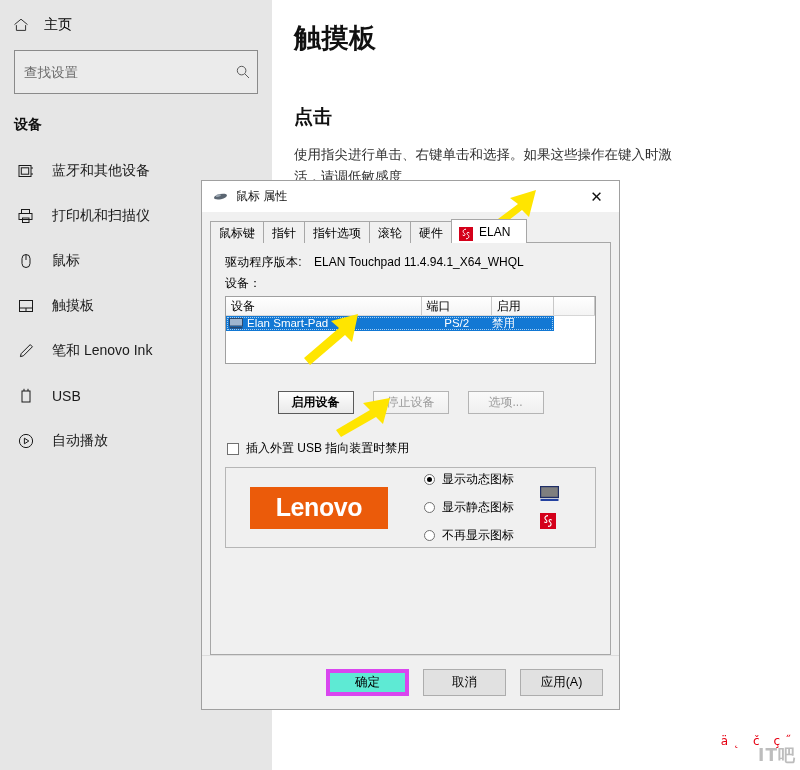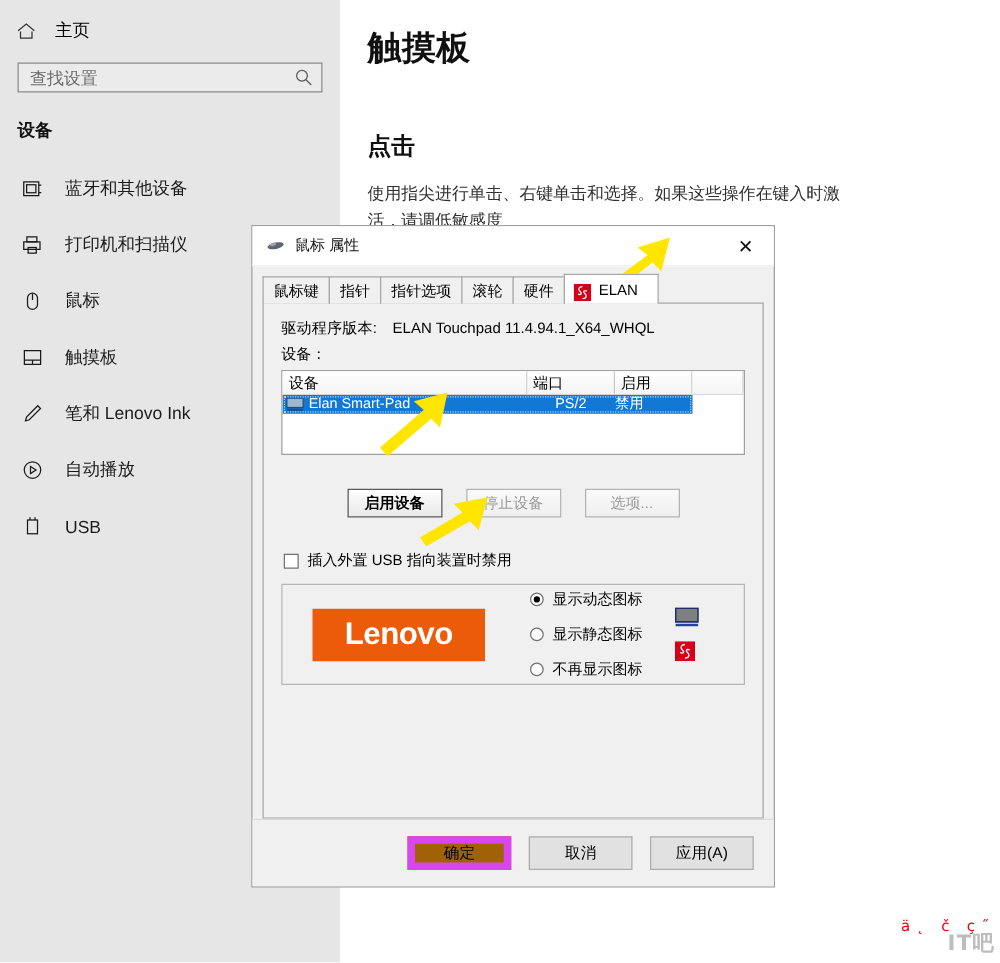--- a/index.html
+++ b/index.html
@@ -23,21 +23,21 @@
   }
   .home-row{
     display:flex;align-items:center;gap:14px;
     padding:16px 0 10px 12px;
     font-size:14px;color:#000;
   }
   .home-row .ico{width:18px;height:18px;display:flex;align-items:center;justify-content:center;}
   .search-wrap{padding:6px 14px 0 14px;}
   .search-box{
     display:flex;align-items:center;
-    height:24px;background:#ebebeb;
+    height:44px;background:#ebebeb;
     border:1px solid #8a8a8a;
     box-sizing:border-box;
     padding:0 6px 0 9px;
   }
   .search-box input{
     flex:1;border:0;outline:0;background:transparent;
     font-family:"Liberation Sans","DejaVu Sans",sans-serif;
     font-size:13.5px;color:#4a4a4a;padding:0;
   }
   .search-box input::placeholder{color:#6a6a6a;opacity:1;}
@@ -187,21 +187,21 @@
     display:flex;align-items:center;justify-content:flex-end;gap:14px;
     padding-right:16px;box-sizing:border-box;
   }
   .f-btn{
     width:83px;height:27px;box-sizing:border-box;
     border:1px solid #adadad;background:#e1e1e1;
     font-family:"Liberation Sans","DejaVu Sans",sans-serif;
     font-size:12.5px;color:#000;cursor:default;
     display:flex;align-items:center;justify-content:center;
   }
-  .f-btn.default{border:6px solid #d946ef;background:#a16207;}
+  .f-btn.default{border:4px solid #d946ef;background:#5eead4;}
 
   
   .arrow{position:absolute;pointer-events:none;}
 
   
   #watermark{position:absolute;right:4px;bottom:6px;text-align:right;line-height:1;}
   .wm-red{color:#e60012;font-size:12px;font-family:"DejaVu Sans",sans-serif;letter-spacing:5px;}
   .wm-gray{color:#bdbdbd;font-size:17px;font-weight:bold;font-family:"DejaVu Sans",sans-serif;letter-spacing:1px;}
 </style>
 </head>
@@ -287,36 +287,36 @@
           <svg width="18" height="18" viewBox="0 0 18 18">
               <path d="M13.2 2.6l2.2 2.2-9 9-3 .8.8-3z" fill="none" stroke="#1a1a1a" stroke-width="1"></path>
             </svg>
         </span>
         <span>笔和 Lenovo Ink</span>
       </div>
 
       <div class="nav-item">
         <span class="nav-ico">
           <svg width="18" height="18" viewBox="0 0 18 18">
-              <circle cx="9" cy="9" r="6.6" fill="none" stroke="#1a1a1a" stroke-width="1"></circle>
-              <path d="M7.4 6.2l4.4 2.8-4.4 2.8z" fill="none" stroke="#1a1a1a" stroke-width="1"></path>
-            </svg>
-        </span>
-        <span>自动播放</span>
-      </div>
-
-      <div class="nav-item">
-        <span class="nav-ico">
-          <svg width="18" height="18" viewBox="0 0 18 18">
               <rect x="5" y="4" width="8" height="11" fill="none" stroke="#1a1a1a" stroke-width="1"></rect>
               <line x1="7" y1="4" x2="7" y2="1.8" stroke="#1a1a1a" stroke-width="1"></line>
               <line x1="11" y1="4" x2="11" y2="1.8" stroke="#1a1a1a" stroke-width="1"></line>
             </svg>
         </span>
         <span>USB</span>
+      </div>
+
+      <div class="nav-item">
+        <span class="nav-ico">
+          <svg width="18" height="18" viewBox="0 0 18 18">
+              <circle cx="9" cy="9" r="6.6" fill="none" stroke="#1a1a1a" stroke-width="1"></circle>
+              <path d="M7.4 6.2l4.4 2.8-4.4 2.8z" fill="none" stroke="#1a1a1a" stroke-width="1"></path>
+            </svg>
+        </span>
+        <span>自动播放</span>
       </div>
 
     </div>
   </div>
 
   <div id="main">
     <h1>触摸板</h1>
     <h2>点击</h2>
     <p class="desc">使用指尖进行单击、右键单击和选择。如果这些操作在键入时激活，请调低敏感度</p>
   </div>

